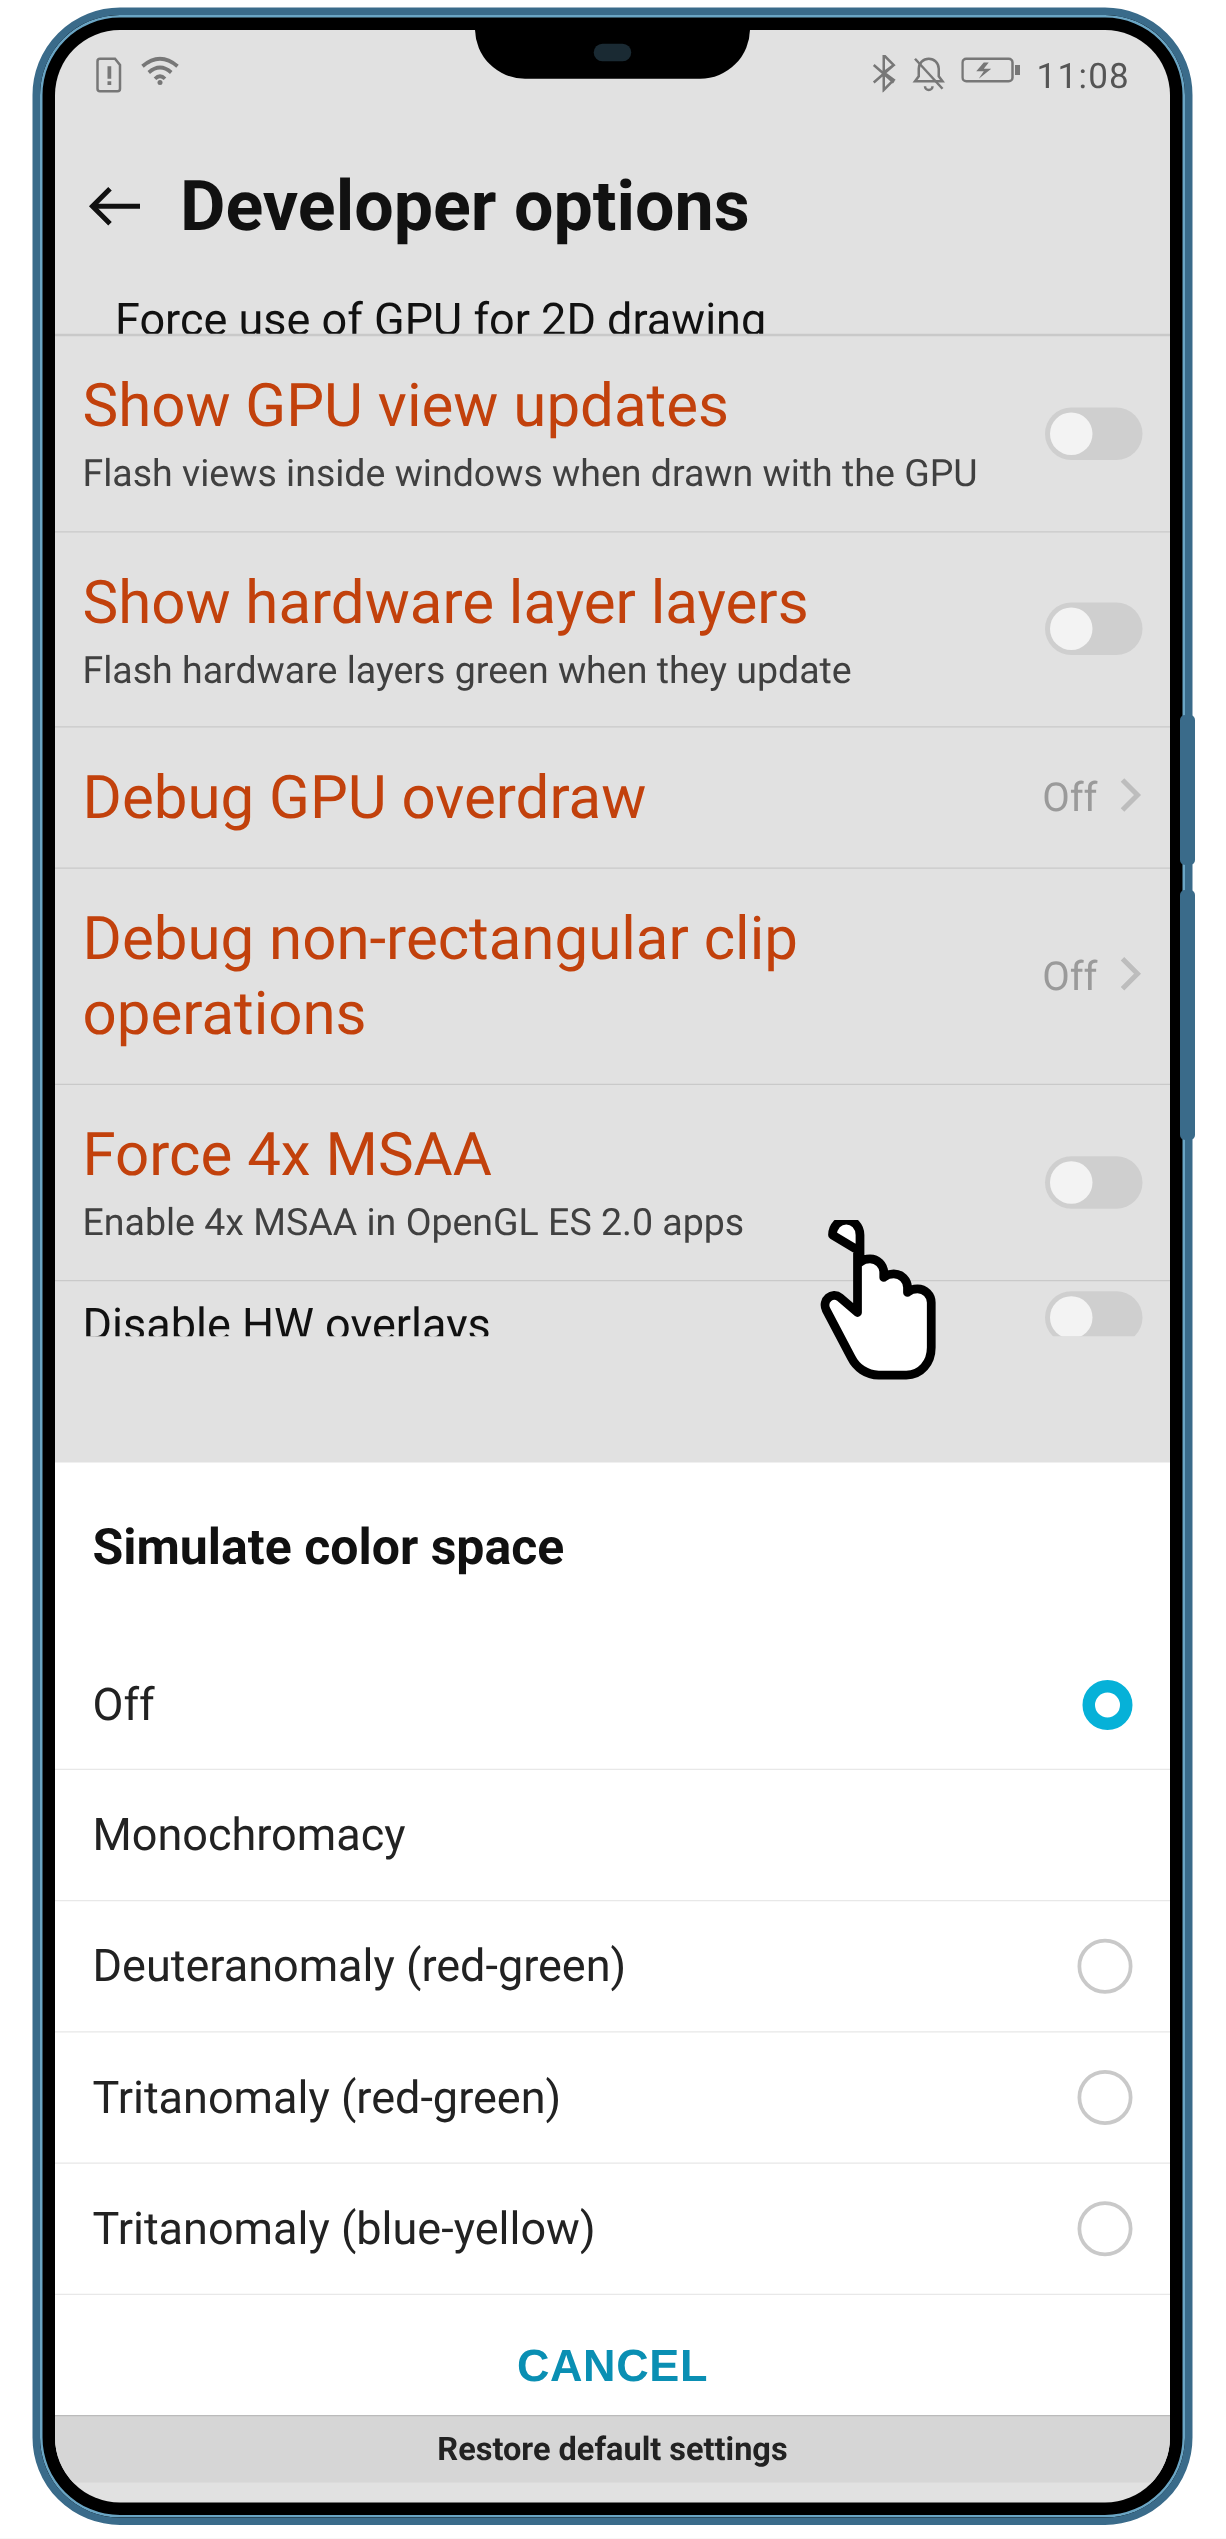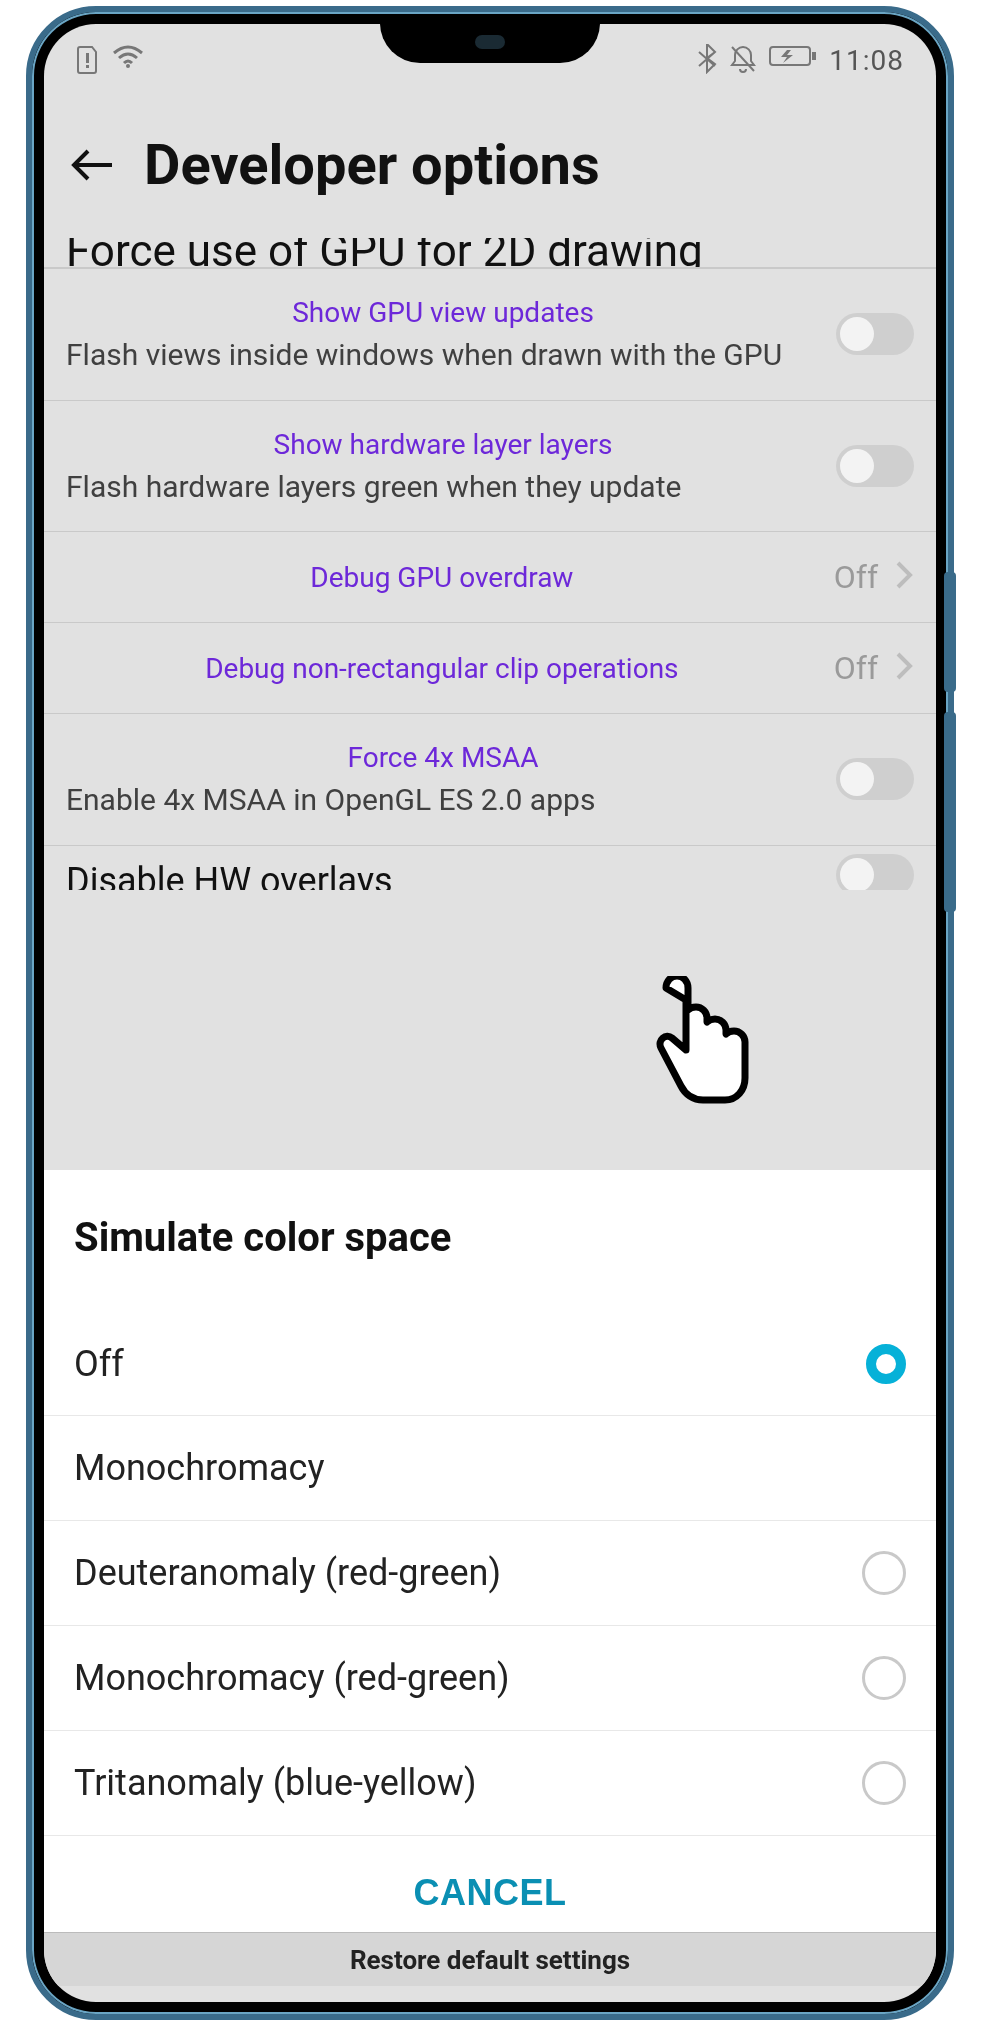--- a/index.html
+++ b/index.html
@@ -74,21 +74,21 @@
 
   .list { }
   .row {
     padding: 26px 22px;
     border-top: 1px solid #c9c9c9;
     display:flex; align-items:center;
     gap:16px;
   }
   .row:last-child{ border-bottom:1px solid #c9c9c9;}
   .row .txt { flex:1; }
-  .row .title { font-size:28px; color:#6d28d9; line-height:1.25;text-align:center; }
+  .row .title { font-size:48px; color:#c2410c; line-height:1.25; }
   .row .sub { font-size:30px; color:#404040; margin-top:6px; line-height:1.25;}
   .row .val { font-size:32px; color:#9a9a9a; }
   .chev { color:#bdbdbd; }
   .toggle {
     width:78px; height:42px; border-radius:22px; background:#cfcfcf; position:relative; flex:0 0 auto;
   }
   .toggle::after{
     content:""; position:absolute; left:4px; top:4px; width:34px; height:34px; border-radius:50%; background:#f3f3f3;
   }
 
@@ -148,21 +148,21 @@
     pointer-events:none;
   }
 
   
   .clip-top{
     height:30px; overflow:hidden;
     border-bottom:1px solid #c9c9c9;
     padding:0 22px;
     display:flex;align-items:flex-end;
   }
-  .clip-top .title{ font-size:44px; color:#111; transform:translateY(10px);}
+  .clip-top .title{ font-size:36px; color:#111; transform:translateY(10px);margin-left:26px;}
   .clip-bottom{
     height:44px; overflow:hidden;
     padding:14px 22px 0 22px;
     display:flex; align-items:flex-start; gap:16px;
   }
   .clip-bottom .title{ font-size:36px; color:#111;}
 </style>
 </head>
 <body>
 
@@ -290,21 +290,21 @@
       </div>
       <div class="opt">
         <span>Monochromacy</span>
         <span class="radio" style="visibility:hidden"></span>
       </div>
       <div class="opt">
         <span>Deuteranomaly (red-green)</span>
         <span class="radio"></span>
       </div>
       <div class="opt">
-        <span>Monochromacy (red-green)</span>
+        <span>Tritanomaly (red-green)</span>
         <span class="radio"></span>
       </div>
       <div class="opt">
         <span>Tritanomaly (blue-yellow)</span>
         <span class="radio"></span>
       </div>
 
       <div class="cancel-row">
         <button class="cancel-btn">CANCEL</button>
       </div>

